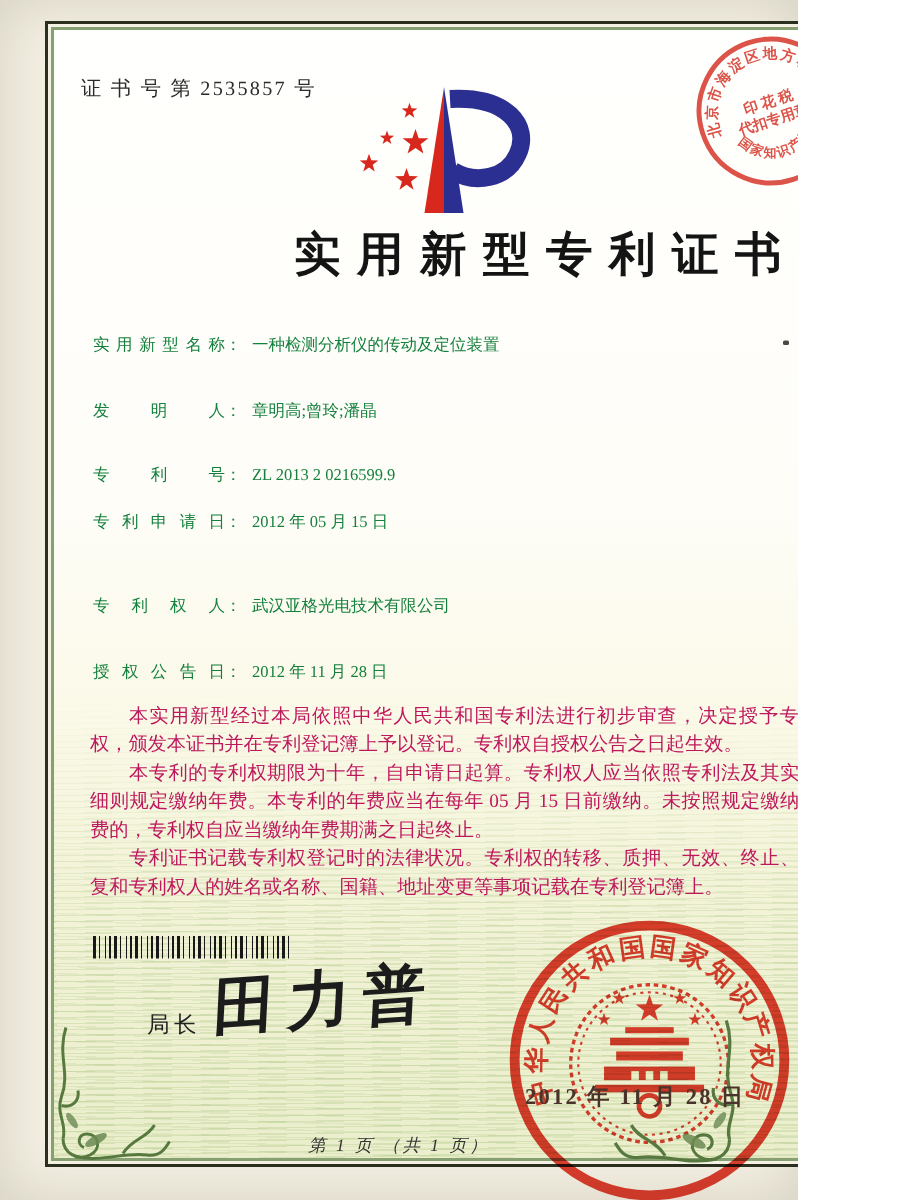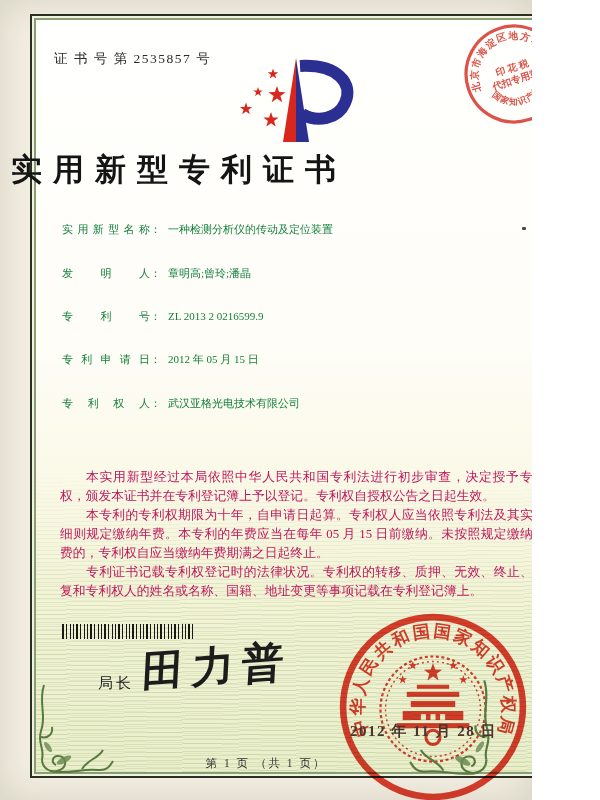--- a/index.html
+++ b/index.html
@@ -19,37 +19,37 @@
     position:absolute;left:4px;right:4px;bottom:4px;pointer-events:none;
     -webkit-mask-image:linear-gradient(180deg,rgba(0,0,0,0) 0%,#000 55%);
     mask-image:linear-gradient(180deg,rgba(0,0,0,0) 0%,#000 55%);
   }
   .waves{height:310px;background:repeating-linear-gradient(179deg,rgba(140,178,96,.22) 0 1px,rgba(0,0,0,0) 1px 4px);}
   .waves2{height:250px;background:repeating-linear-gradient(181.5deg,rgba(150,185,105,.16) 0 1px,rgba(0,0,0,0) 1px 5px);}
   .abs{position:absolute;}
   #cert-number{left:54px;top:50px;font-size:13.5px;letter-spacing:1.5px;color:#2b2b2b;}
   #tax-stamp{left:461px;top:21px;width:106px;height:106px;transform:rotate(-18deg);opacity:.92;}
   #logo{left:232px;top:56px;width:136px;height:90px;}
-  #title{left:0;right:0;top:149px;text-align:left;font-size:31px;font-weight:bold;
+  #title{left:0;right:0;top:149px;text-align:right;font-size:31px;font-weight:bold;
          letter-spacing:11px;text-indent:11px;color:#141414;}
   .frow{left:62px;font-size:11px;color:#15803d;white-space:nowrap;}
   .flabel{display:inline-block;width:88px;text-align:justify;text-align-last:justify;text-justify:inter-character;}
   .fvalue{margin-left:7px;}
   #body{left:60px;top:468px;width:486px;font-size:12.8px;line-height:19px;
         color:#be185d;text-align:justify;}
   #body p{margin:0;text-indent:26px;}
   #barcode{left:62px;top:624px;width:133px;height:15px;
     background:repeating-linear-gradient(90deg,#181818 0 2px,rgba(0,0,0,0) 2px 4px,#181818 4px 5px,rgba(0,0,0,0) 5px 8px,#181818 8px 9px,rgba(0,0,0,0) 9px 11px,#181818 11px 12px,rgba(0,0,0,0) 12px 14px);}
   #director-label{left:98px;top:674px;font-size:15px;letter-spacing:3px;color:#222;}
   #signature{left:142px;top:644px;font-size:42px;font-weight:bold;letter-spacing:8px;
     color:#1c1c1c;transform:rotate(-4deg) skewX(-7deg);transform-origin:left center;}
   #national-seal{left:334px;top:608px;width:198px;height:198px;opacity:.94;mix-blend-mode:multiply;}
   #seal-date{left:350px;top:722px;font-size:15px;font-weight:bold;color:#4a332a;
     letter-spacing:1.5px;z-index:6;}
-  #page-footer{left:0;right:0;top:756px;text-align:center;font-size:11.5px;letter-spacing:2px;color:#333;}
+  #page-footer{left:0;right:0;top:756px;text-align:center;font-size:11.5px;letter-spacing:2px;color:#333;font-style:italic;}
   #flourish-left{left:34px;bottom:24px;width:80px;height:95px;}
   #flourish-right{right:36px;bottom:22px;width:88px;height:102px;transform:scaleX(-1);}
   #scan-speck{left:522px;top:227px;width:4px;height:3px;background:#4a4a44;border-radius:1px;}
   svg{display:block;width:100%;height:100%;}
 </style>
 </head>
 <body>
 
 <div class="page">
 
@@ -98,25 +98,28 @@
 
   <div class="abs frow" style="top:222px">
     <span class="flabel">实用新型名称</span><span>：</span><span class="fvalue">一种检测分析仪的传动及定位装置</span>
   </div>
   <div class="abs frow" style="top:266px">
     <span class="flabel">发明人</span><span>：</span><span class="fvalue">章明高;曾玲;潘晶</span>
   </div>
   <div class="abs frow" style="top:309px">
     <span class="flabel">专利号</span><span>：</span><span class="fvalue">ZL 2013 2 0216599.9</span>
   </div>
-  <div class="abs frow" style="top:352px">
+  <div class="abs frow" style="top:340px">
     <span class="flabel">专利申请日</span><span>：</span><span class="fvalue">2012 年 05 月 15 日</span>
   </div>
   <div class="abs frow" style="top:396px">
     <span class="flabel">专利权人</span><span>：</span><span class="fvalue">武汉亚格光电技术有限公司</span>
+  </div>
+  <div class="abs frow" style="top:440px">
+    <span class="flabel">授权公告日</span><span>：</span><span class="fvalue">2012 年 11 月 28 日</span>
   </div>
 
   <div class="abs" id="body">
     <p>本实用新型经过本局依照中华人民共和国专利法进行初步审查，决定授予专利权，颁发本证书并在专利登记簿上予以登记。专利权自授权公告之日起生效。</p>
     <p>本专利的专利权期限为十年，自申请日起算。专利权人应当依照专利法及其实施细则规定缴纳年费。本专利的年费应当在每年 05 月 15 日前缴纳。未按照规定缴纳年费的，专利权自应当缴纳年费期满之日起终止。</p>
     <p>专利证书记载专利权登记时的法律状况。专利权的转移、质押、无效、终止、恢复和专利权人的姓名或名称、国籍、地址变更等事项记载在专利登记簿上。</p>
   </div>
 
   <div class="abs" id="barcode"></div>
 

